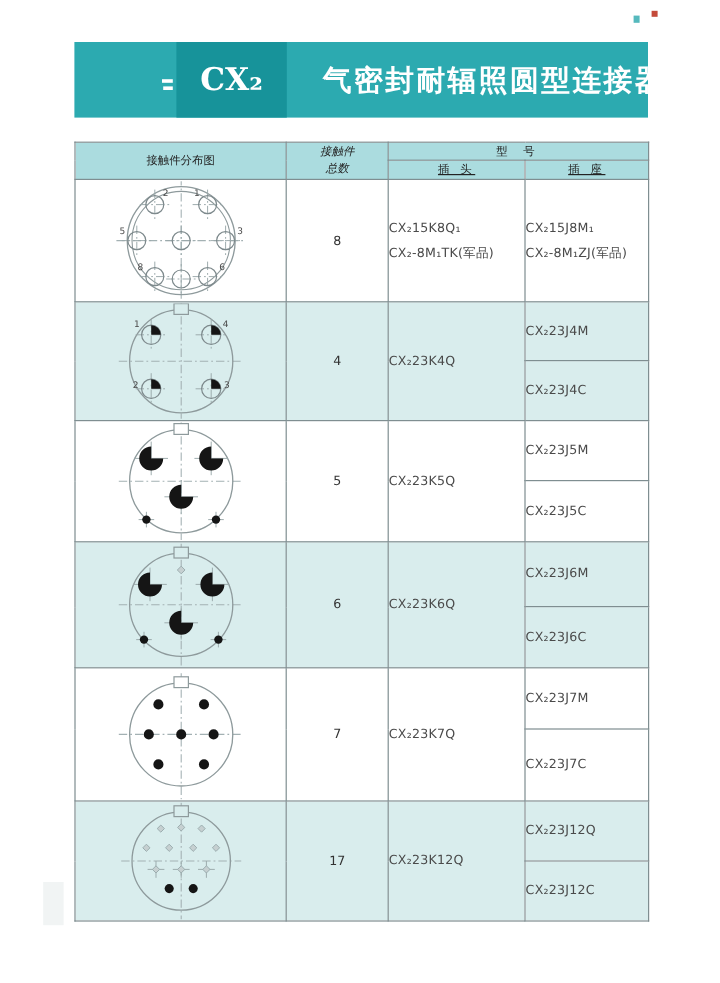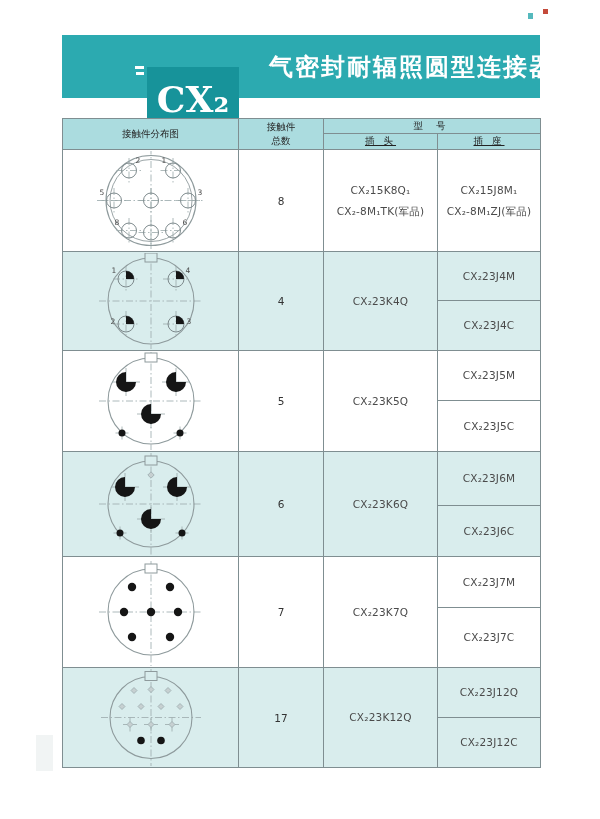--- a/index.html
+++ b/index.html
@@ -10,47 +10,47 @@
   }
   .page{position:absolute;inset:0;}
 
   
   .banner{position:absolute;left:62px;top:35px;width:478px;height:63px;background:var(--accent,#2caab0);}
   .banner-mark{position:absolute;left:73px;top:31px;width:9px;height:3px;background:#fff;}
   .banner-mark::after{content:"";position:absolute;left:1px;top:6px;width:8px;height:3px;background:#fff;}
   .badge{
     position:absolute;left:85px;top:0;width:92px;height:63px;background:var(--accent-dark,#17939a);
     color:#fff;display:flex;align-items:center;justify-content:center;
-    font-family:"DejaVu Serif","Liberation Serif",serif;font-weight:bold;font-size:36px;margin-top:32px;
+    font-family:"DejaVu Serif","Liberation Serif",serif;font-weight:bold;font-size:26px;
   }
   .banner-title{
     position:absolute;left:189px;top:0;height:63px;right:4px;display:flex;align-items:center;
     color:#fff;font-size:24px;font-weight:bold;letter-spacing:2px;white-space:nowrap;margin-left:18px;
   }
   .speck-red{position:absolute;left:543px;top:9px;width:5px;height:5px;background:#c44a3a;}
   .speck-teal{position:absolute;left:528px;top:13px;width:5px;height:6px;background:#2aa7ad;opacity:.8;}
   .curl-shadow{position:absolute;left:36px;top:735px;width:17px;height:36px;background:#f1f4f4;}
 
   
   table.spec{
     position:absolute;left:62px;top:118px;width:478px;
     border-collapse:collapse;table-layout:fixed;
     border:1.5px solid #6e7d80;
   }
   .spec th,.spec td{border:1px solid var(--border,#7f8e91);padding:0;overflow:hidden;}
   .spec th{
     background:var(--header-bg,#abdcdf);font-weight:normal;font-size:9.5px;color:#232323;
     text-align:center;vertical-align:middle;
   }
-  .th-count{white-space:pre-line;line-height:14px;}
+  .th-count{white-space:pre-line;line-height:14px;font-style:italic;}
   .th-model{letter-spacing:5px;}
   .th-sub{letter-spacing:3px;text-decoration:underline;}
   td.count{text-align:center;vertical-align:middle;font-size:10.5px;color:#333;}
   td.model{
-    text-align:center;vertical-align:middle;font-size:10.5px;color:#4a4a4a;
+    text-align:left;vertical-align:middle;font-size:10.5px;color:#4a4a4a;
     white-space:pre-line;line-height:21px;letter-spacing:.2px;
   }
   td.diag-cell{text-align:center;vertical-align:middle;}
   td.diag-cell svg{display:block;margin:0 auto;}
   .bg-t{background:var(--row-alt,#d9eded);}
   .bg-w{background:#ffffff;}
 </style>
 </head>
 <body style="--accent: #2caab0; --accent-dark: #17939a; --header-bg: #abdcdf; --row-alt: #d9eded; --border: #7f8e91;">
 

